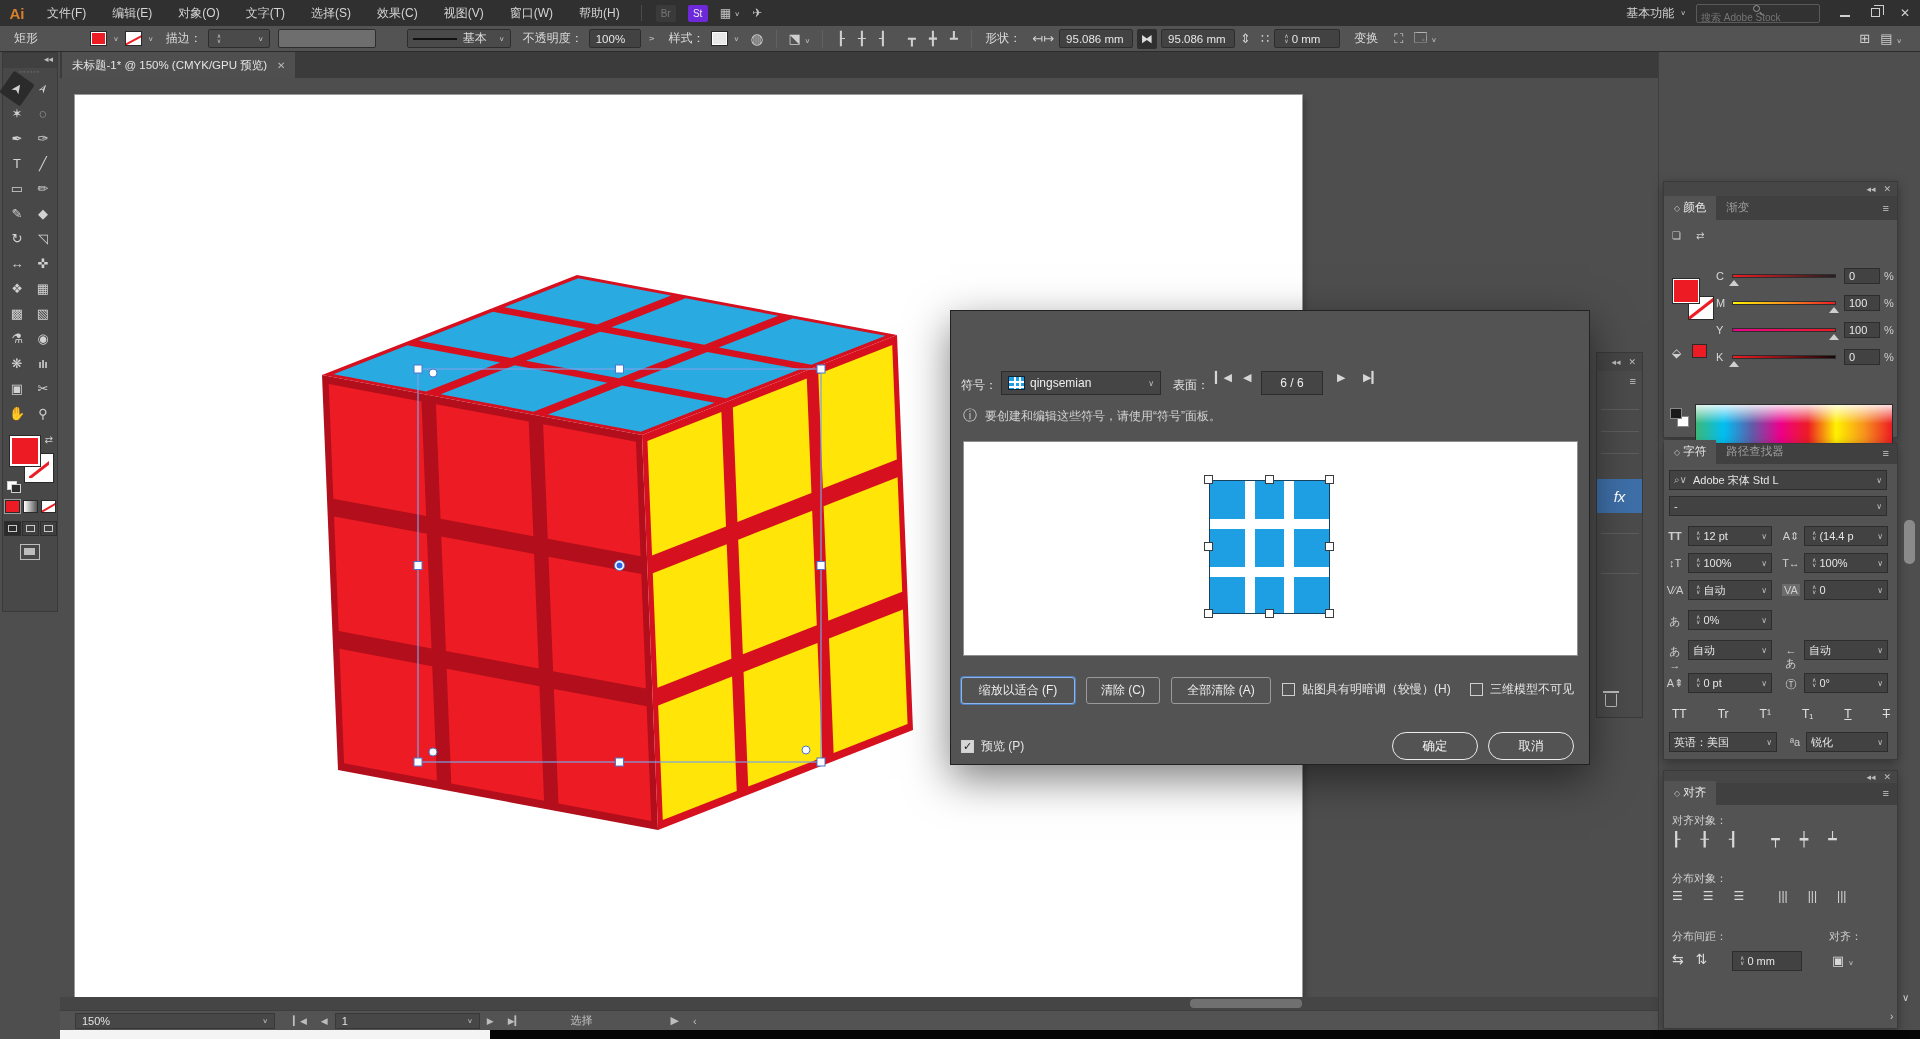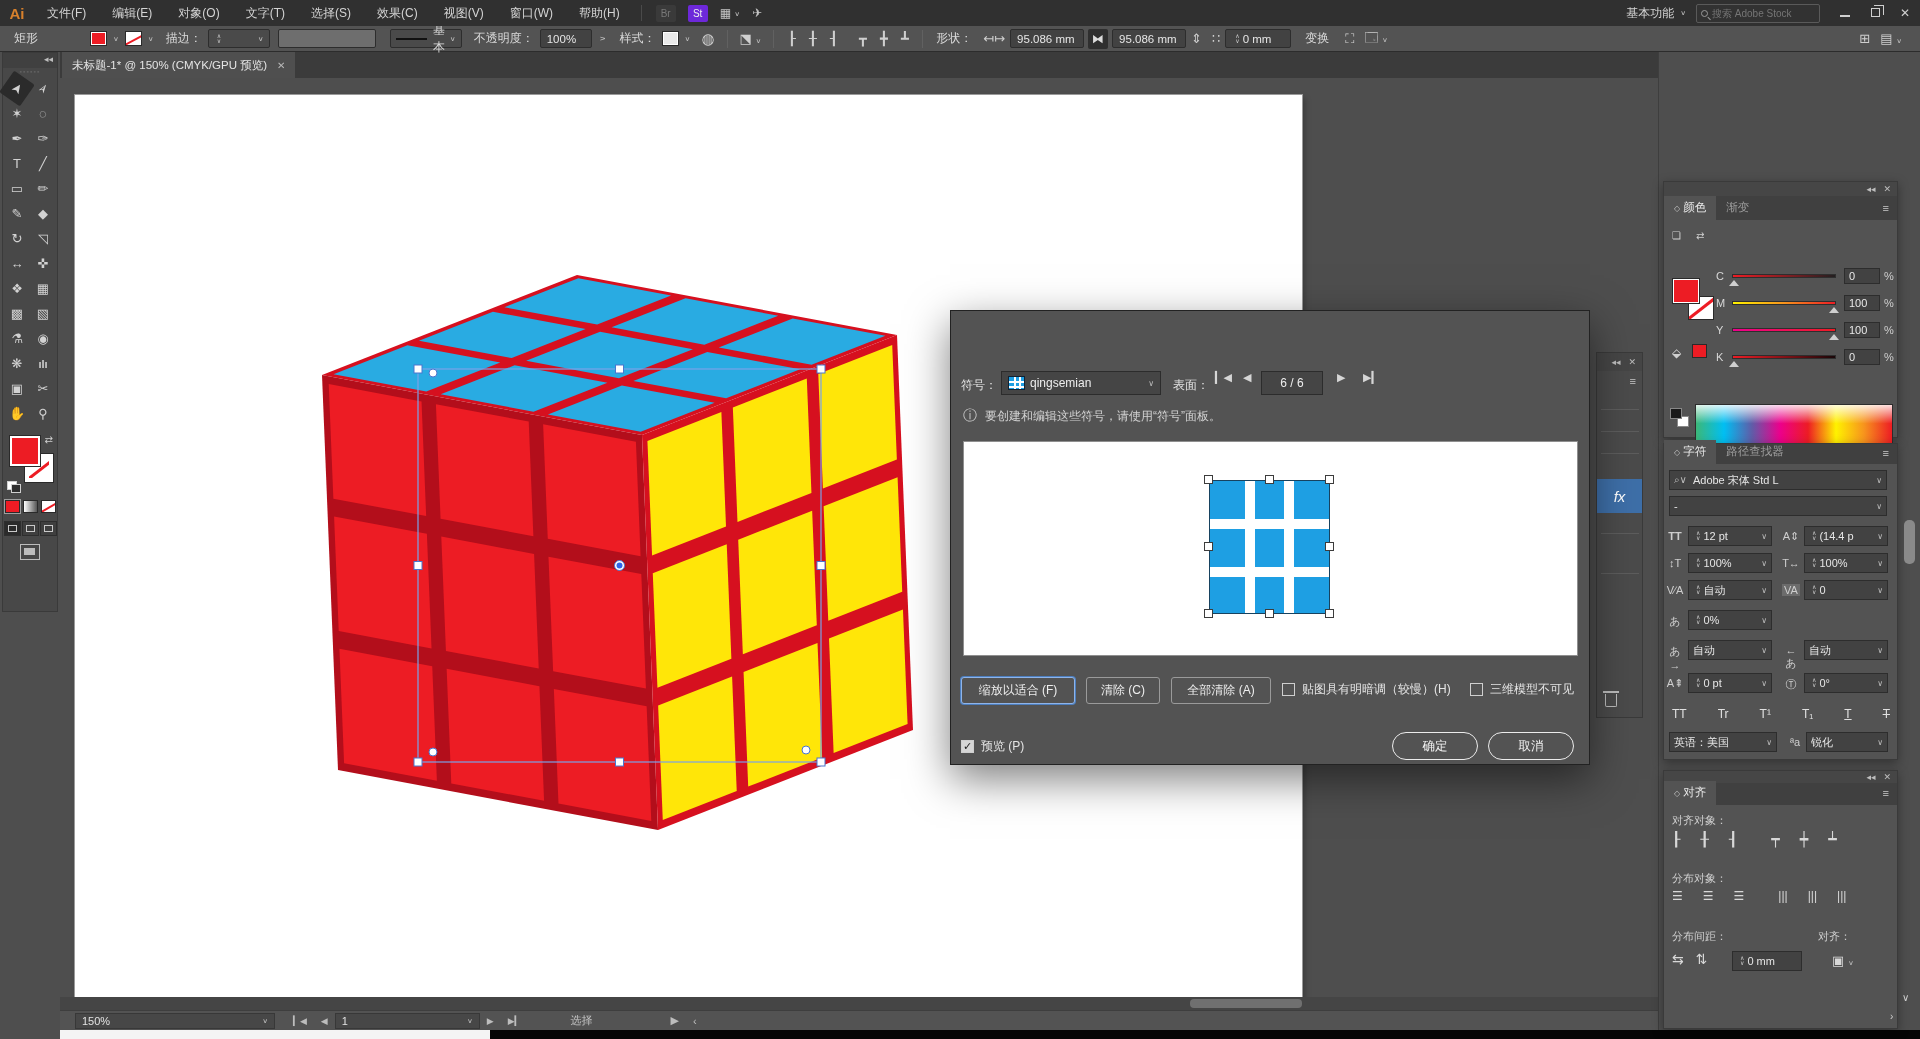--- a/index.html
+++ b/index.html
@@ -15,21 +15,21 @@
   .menu-item { padding:0 13px; line-height:26px; cursor:default; }
   .mb-sep { width:1px; height:16px; background:#4a4a4a; margin:0 8px; }
   .mb-box { width:20px; height:17px; border-radius:2px; font-size:10px; display:flex; align-items:center;
     justify-content:center; margin:0 6px; }
   .mb-box.br { background:#3a3a3a; color:#787878; }
   .mb-box.st { background:#6d28d9; color:#eee; }
   .mb-icon { color:#c4c4c4; font-size:12px; margin:0 6px; }
   .mb-right { margin-left:auto; display:flex; align-items:center; }
   .chev { font-size:8px; color:#bdbdbd; transform:scaleY(.8); display:inline-block; }
   .searchbox { width:124px; height:19px; border:1px solid #5a5a5a; background:#323232; border-radius:2px;
-    display:flex; align-items:center; margin:0 10px; padding:0 4px; }
+    display:flex; align-items:center; margin:0 10px; padding:0 4px;flex-direction:column; }
   .searchbox input { background:transparent; border:none; outline:none; width:100%; font-size:10px;
     color:#8a8a8a; font-family:inherit; }
   .mag { width:7px; height:7px; border:1.4px solid #9a9a9a; border-radius:50%; position:relative; margin-right:4px; flex:none;}
   .mag::after { content:""; position:absolute; width:4px; height:1.4px; background:#9a9a9a;
     transform:rotate(45deg); left:5px; top:7px; }
   .winbtn { width:30px; text-align:center; color:#cfcfcf; font-size:12px; cursor:default; }
   .winbtn .minim { display:inline-block; width:10px; border-bottom:2px solid #cfcfcf; height:8px; }
   .winbtn .restore { display:inline-block; width:9px; height:9px; border:1.4px solid #cfcfcf; position:relative; }
   .winbtn .restore::before { content:""; position:absolute; left:2px; top:-4px; width:9px; height:9px;
     border:1.4px solid #cfcfcf; border-left:none; border-bottom:none; }
@@ -256,21 +256,21 @@
     <span class="chev" style="margin:0 6px">∨</span>
     <span class="cb-label">描边：</span>
     <span class="cb-drop" style="width:62px">
       <span class="stepper">
           <span>∧</span>
           <span>∨</span>
         </span>
       <span class="chev" style="margin-left:auto">∨</span>
     </span>
     <span class="cb-drop disabled" style="margin-left:8px"></span>
-    <span class="cb-drop" style="margin-left:14px; width:72px">
+    <span class="cb-drop" style="margin-left:31px; width:104px">
       <span class="strokeline"></span>
       <span>基本</span>
       <span class="chev" style="margin-left:auto">∨</span>
     </span>
     <span class="cb-label" style="margin-left:12px; ">不透明度：</span>
     <span class="cb-field" style="width:52px">100%</span>
     <span class="chev" style="margin:0 8px; transform:rotate(-90deg)">∨</span>
     <span class="cb-label">样式：</span>
     <span class="swatch" style="background:#e9e9e9"></span>
     <span class="chev" style="margin:0 6px">∨</span>
@@ -662,21 +662,21 @@
       <div class="al-label" style="left:8px; top:66px">分布对象：</div>
       <div class="al-row" style="left:8px; top:84px; font-size:12px">
         <span>☰</span>
         <span>☰</span>
         <span>☰</span>
         <span style="margin-left:14px">|||</span>
         <span>|||</span>
         <span>|||</span>
       </div>
       <div class="al-label" style="left:8px; top:124px">分布间距：</div>
-      <div class="al-label" style="left:154px; top:124px">对齐：</div>
+      <div class="al-label" style="left:165px; top:124px">对齐：</div>
       <div class="al-row" style="left:8px; top:146px; gap:12px">
         <span>⇆</span>
         <span>⇅</span>
       </div>
       <div class="ch-field" style="left:68px; top:146px; width:70px">
         <span class="stepper">
             <span>∧</span>
             <span>∨</span>
           </span>
         <span>0 mm</span>

